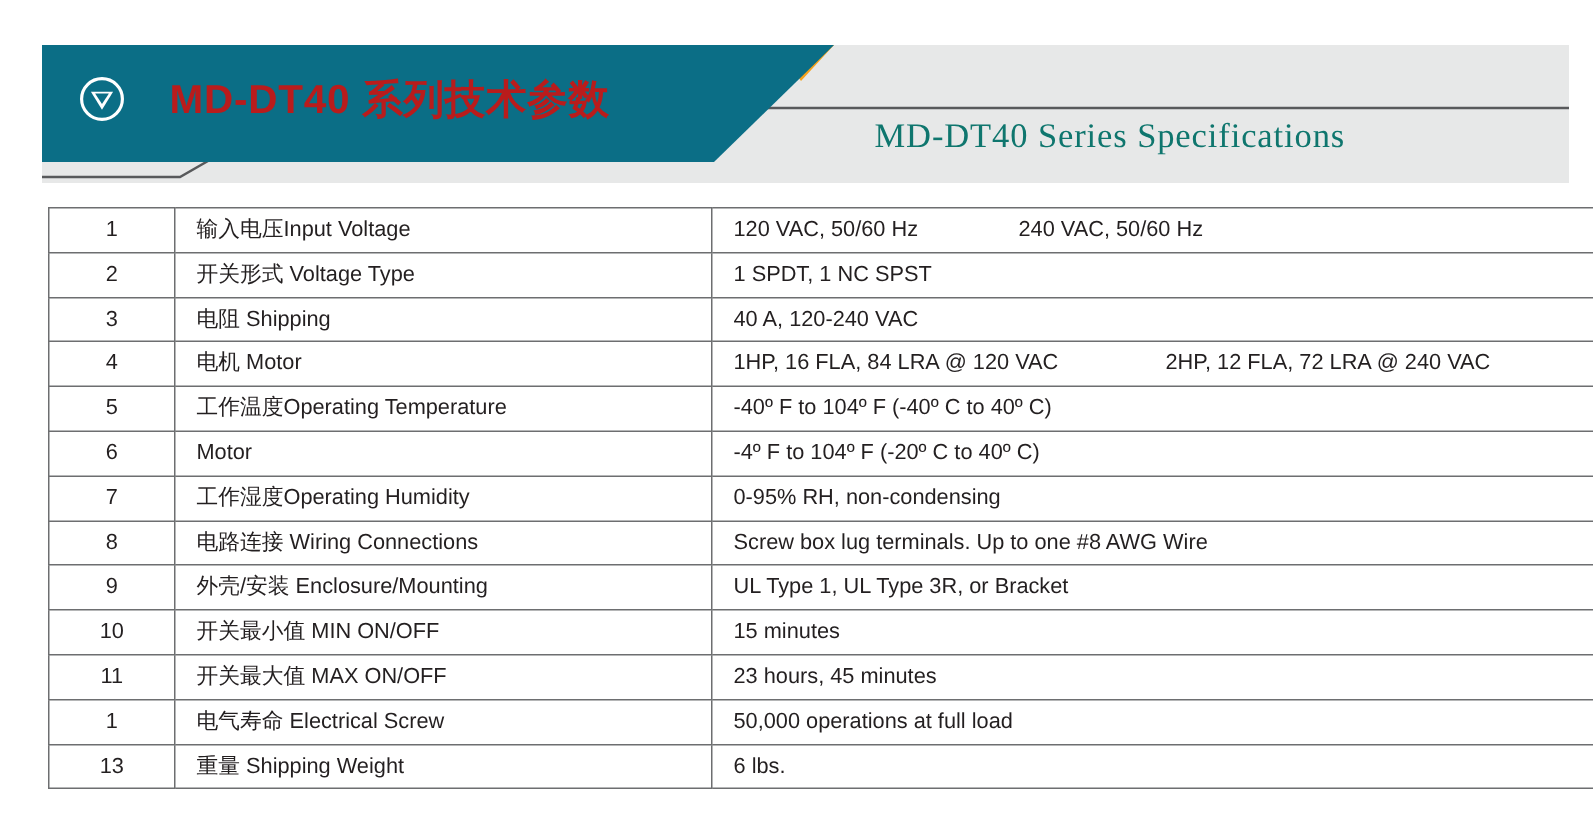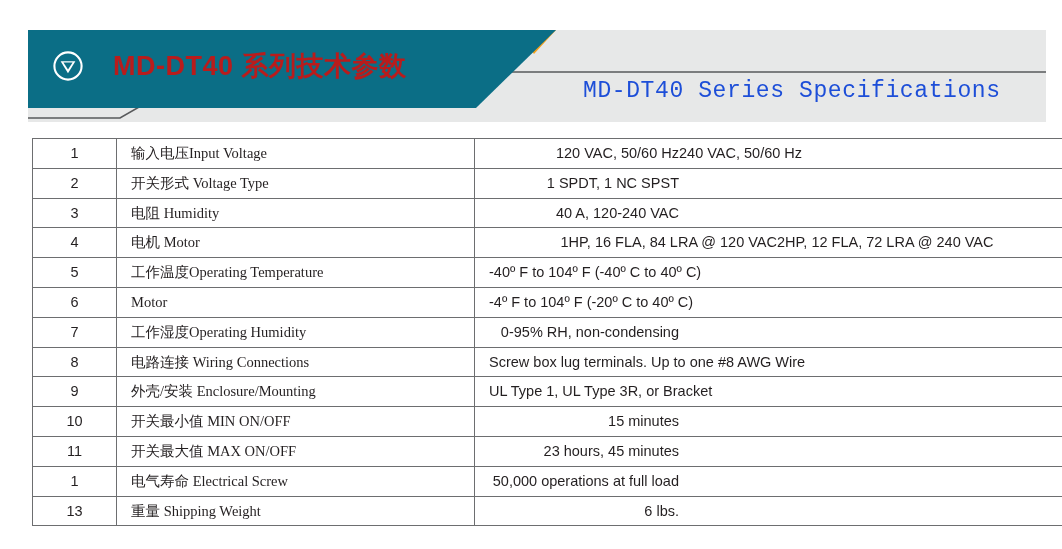--- a/index.html
+++ b/index.html
@@ -62,24 +62,24 @@
     top: 50px;
     width: 32px;
     height: 32px;
   }
 
   .subtitle {
     position: absolute;
     left: 583px;
     top: 78px;
     font-size: 23px;
-    color: #1d4ed8;
+    color: #0f766e;
     letter-spacing: 0.6px;
     white-space: nowrap;
-    font-family: Liberation Mono, monospace;
+    font-family: Liberation Serif, serif;
   }
 
   
   #spec-table {
     position: absolute;
     left: 32px;
     top: 138px;
     width: 1010px;
     border-collapse: collapse;
     table-layout: fixed;
@@ -94,27 +94,26 @@
     vertical-align: middle;
     line-height: 1.15;
   }
   #spec-table td.num {
     width: 83px;
     text-align: center;
   }
   #spec-table td.label {
     width: 343px;
     padding-left: 14px;
-    font-family: Liberation Serif, serif;
   }
   #spec-table td.value {
     width: 584px;
     padding-left: 14px;
   }
-  .val-a { display: inline-block; min-width: 190px; text-align: right; }
+  .val-a { display: inline-block; min-width: 190px; }
   .val-b { display: inline-block; }
   .cjk { font-family: "DejaVu Sans", "Liberation Sans", sans-serif; }
 </style>
 </head>
 <body>
 
 <div id="header">
 
   <div class="gray-panel"></div>
 
@@ -152,21 +151,21 @@
     <tr>
       <td class="num">2</td>
       <td class="label cjk">开关形式 Voltage Type</td>
       <td class="value">
         <span class="val-a">1 SPDT, 1 NC SPST</span><span class="val-b"></span>
       </td>
     </tr>
 
     <tr>
       <td class="num">3</td>
-      <td class="label cjk">电阻 Humidity</td>
+      <td class="label cjk">电阻 Shipping</td>
       <td class="value">
         <span class="val-a">40 A, 120-240 VAC</span><span class="val-b"></span>
       </td>
     </tr>
 
     <tr>
       <td class="num">4</td>
       <td class="label cjk">电机 Motor</td>
       <td class="value">
         <span class="val-a" style="min-width:288px">1HP, 16 FLA, 84 LRA @ 120 VAC</span><span class="val-b">2HP, 12 FLA, 72 LRA @ 240 VAC</span>

